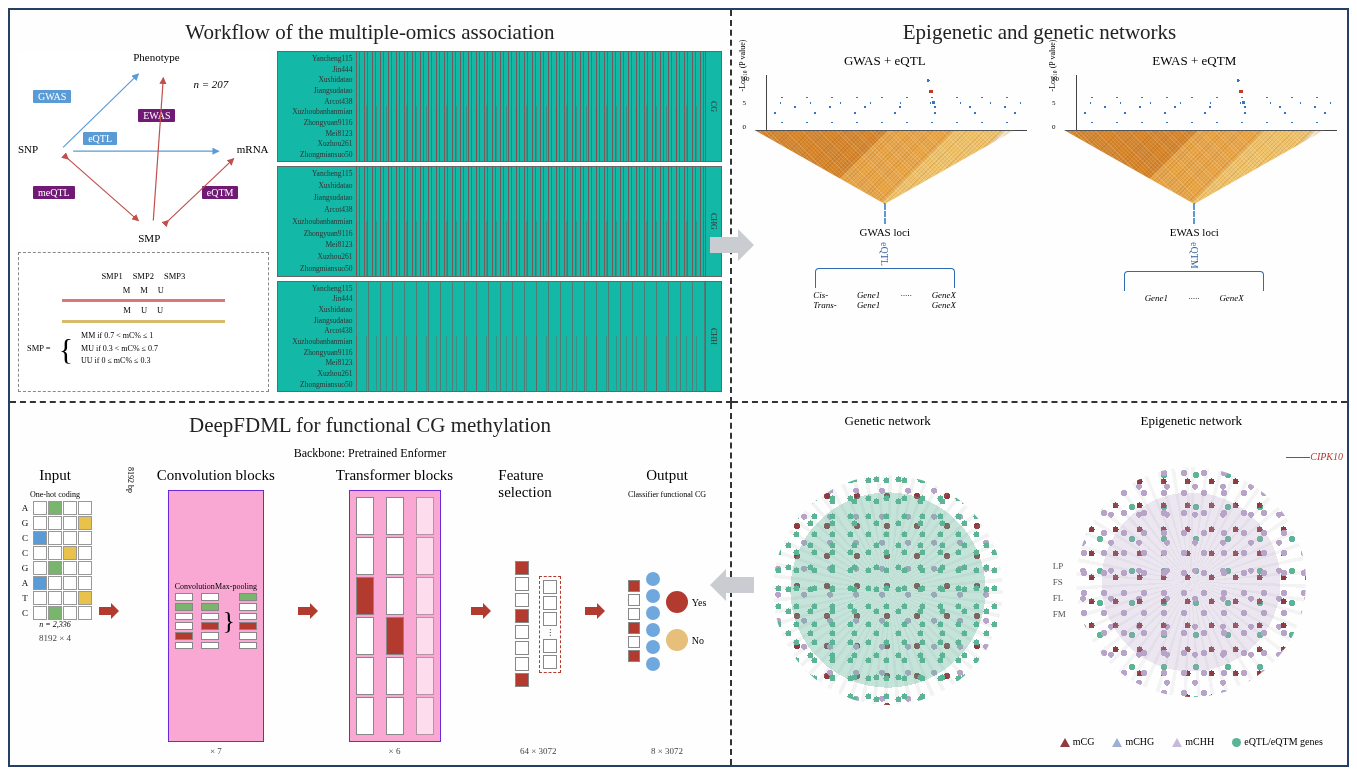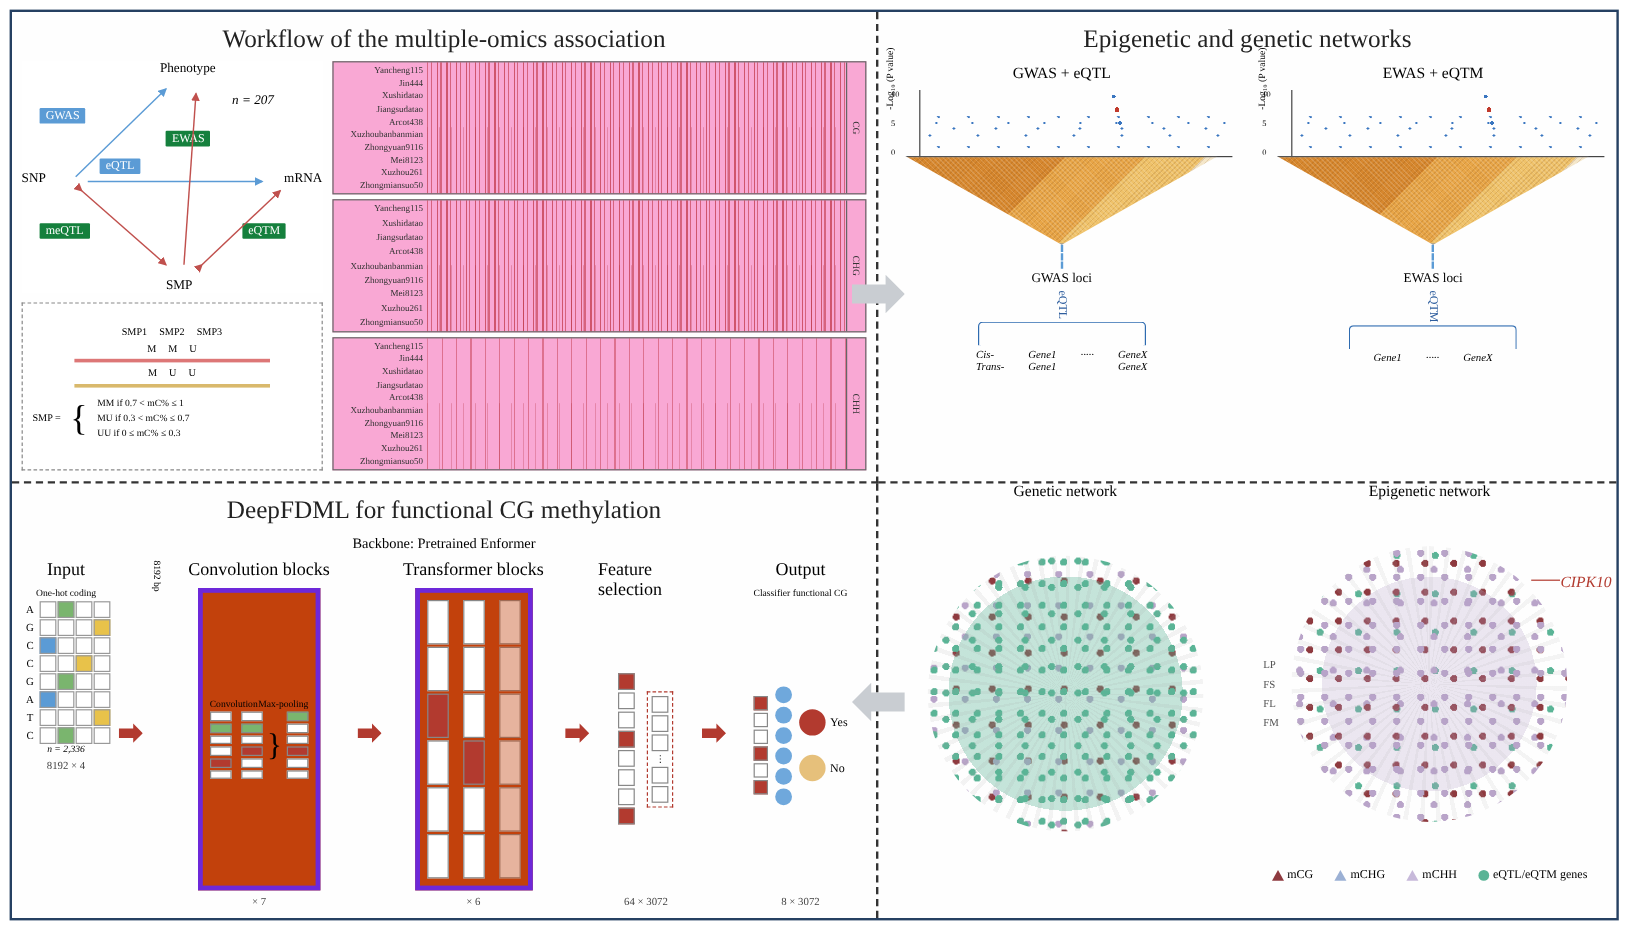--- a/index.html
+++ b/index.html
@@ -5,44 +5,44 @@
 * { box-sizing: border-box; margin: 0; padding: 0; }
 body { width: 1357px; height: 775px; font-family: Georgia, 'Times New Roman', serif; background: #fff; }
 .container { width: 100%; height: 100%; padding: 8px; }
 .frame { width: 100%; height: 100%; border: 2px solid #254062; position: relative; background: #fefefe; }
 
 
 .quad { position: absolute; padding: 10px 8px; }
 .q-tl { top: 0; left: 0; width: 54%; height: 52%; border-right: 2px dashed #333; border-bottom: 2px dashed #333; }
 .q-tr { top: 0; right: 0; width: 46%; height: 52%; border-bottom: 2px dashed #333; }
 .q-bl { bottom: 0; left: 0; width: 54%; height: 48%; border-right: 2px dashed #333; }
-.q-br { bottom: 16px; right: 0; width: 46%; height: 48%; }
+.q-br { bottom: 4px; right: 0; width: 46%; height: 48%; }
 
 h2.panel-title { font-weight: normal; font-size: 21px; text-align: center; margin-bottom: 6px; color: #222; }
 
 
 .tl-wrap { display: flex; height: calc(100% - 30px); gap: 8px; }
 .tl-left { width: 36%; display: flex; flex-direction: column; gap: 8px; }
 .tl-right { width: 64%; display: flex; flex-direction: column; gap: 4px; }
 
 .workflow-diagram { height: 58%; background: #fff; position: relative; font-size: 11px; }
 .wf-node { position: absolute; font-size: 11px; }
 .wf-tag { display: inline-block; padding: 1px 5px; font-size: 10px; color: #fff; border-radius: 1px; }
 .tag-blue { background: #5b9bd5; }
-.tag-red { background: #15803d; }
+.tag-red { background: #701a75; }
 
 .smp-box { height: 42%; border: 1.5px dashed #888; background: #fff; font-size: 8.5px; padding: 6px 8px; display:flex; flex-direction:column; justify-content:center; line-height:1.6; }
 .smp-box .row1 { display:flex; gap:10px; justify-content:center; }
 .smp-box .bar { height:3px; margin:2px 0; }
 .smp-box .rules { display:flex; align-items:center; gap:8px; }
 .smp-box .rules .brace { font-size:30px; }
 .smp-box .rules .lines div { font-size:8px; }
 
 
-.track-panel { flex: 1; border: 1px solid #666; display: flex; background: #f9a8d4; }
+.track-panel { flex: 1; border: 1px solid #666; display: flex; background: #14b8a6; }
 .track-labels { display: flex; flex-direction: column; justify-content: space-around; font-size: 7.5px; text-align: right; padding: 1px 3px; width: 78px; color: #333; }
 .track-body { flex: 1; position: relative; overflow: hidden; background:
   repeating-linear-gradient(90deg, rgba(180,30,40,.6) 0 1px, transparent 1px 3px, rgba(180,30,40,.5) 3px 4px, transparent 4px 8px); }
 .track-body.sparse { background:
   repeating-linear-gradient(90deg, rgba(180,30,40,.4) 0 1px, transparent 1px 12px); }
 .track-body::after { content:''; position:absolute; inset:50% 0 0 0; background:
   repeating-linear-gradient(90deg, rgba(170,30,40,.25) 0 1px, transparent 1px 10px); }
 .track-tag { writing-mode: vertical-rl; font-size: 8px; padding: 0 3px; display:flex; align-items:center; justify-content:center; color:#333; border-left:1px solid #666; }
 
 
@@ -96,33 +96,33 @@
 .netcircle.epigenetic { background:
   radial-gradient(circle at 50% 50%, rgba(180,160,200,.25) 0 55%, transparent 55%),
   radial-gradient(circle at 40% 30%, #b9a4c9 3px, transparent 3px),
   radial-gradient(circle at 65% 60%, #8e3a3f 3px, transparent 3px),
   radial-gradient(circle at 25% 70%, #b9a4c9 3px, transparent 3px),
   radial-gradient(circle at 75% 25%, #5ab496 3px, transparent 3px);
   background-size: 100% 100%, 20px 20px, 24px 24px, 28px 28px, 32px 32px; }
 .netcircle.epigenetic::after { content:''; position:absolute; inset:0; background:
   repeating-conic-gradient(rgba(170,170,170,0.12) 0 2deg, transparent 2deg 7deg); border-radius:50%; }
 .net-mid-labels { position:absolute; left:50%; top:50%; transform:translate(-50%,-50%); display:flex; flex-direction:column; gap:6px; font-size:9px; color:#555; z-index:2; }
-.cipk { position:absolute; right:-4px; top:18px; font-size:13px; font-style:italic; color:#b23a2f;margin-top:38px; }
+.cipk { position:absolute; right:-4px; top:18px; font-size:10px; font-style:italic; color:#b23a2f; }
 .cipk::before { content:''; position:absolute; left:-24px; top:6px; width:24px; height:1px; background:#b23a2f; }
 .legend { display:flex; gap:18px; font-size:10px; align-items:center; justify-content:center; flex-wrap:wrap; margin-top:4px; }
 .legend .tri { display:inline-block; width:0; height:0; border-left:5px solid transparent; border-right:5px solid transparent; border-bottom:9px solid; margin-right:3px; vertical-align:middle; }
 .legend .dot { display:inline-block; width:9px; height:9px; border-radius:50%; margin-right:3px; vertical-align:middle; }
 
 
 .bl-wrap { height: calc(100% - 30px); display:flex; flex-direction:column; }
 .backbone { font-size:12px; text-align:center; margin:2px 0 6px; }
 .bl-row { flex:1; display:flex; align-items:stretch; gap:6px; font-size:10px; }
 .bl-block { display:flex; flex-direction:column; align-items:center; }
 .bl-block .head { font-size:15px; margin-bottom:6px; }
-.bl-box { border:4px solid #6d28d9; flex:1; display:flex; align-items:center; justify-content:center; padding:6px; background:#c2410c; }
+.bl-box { border:1px solid #6d28d9; flex:1; display:flex; align-items:center; justify-content:center; padding:6px; background:#f9a8d4; }
 .bl-foot { font-size:9px; margin-top:4px; color:#444; }
 .red-arrow { width:22px; display:flex; align-items:center; justify-content:center; }
 .red-arrow svg polygon { fill:#b23a2f; }
 
 .onehot { width:74px; }
 .onehot-grid { display:grid; grid-template-columns: 14px repeat(4, 14px); grid-auto-rows:14px; gap:1px; }
 .onehot-grid span { display:flex; align-items:center; justify-content:center; font-size:9px; }
 .oh-cell { border:0.5px solid #999; background:#fff; }
 .oh-g { background:#7ab56e; } .oh-b { background:#5b9bd5; } .oh-y { background:#e8c24a; }
 .onehot-label { font-size:8px; margin-bottom:2px; }

